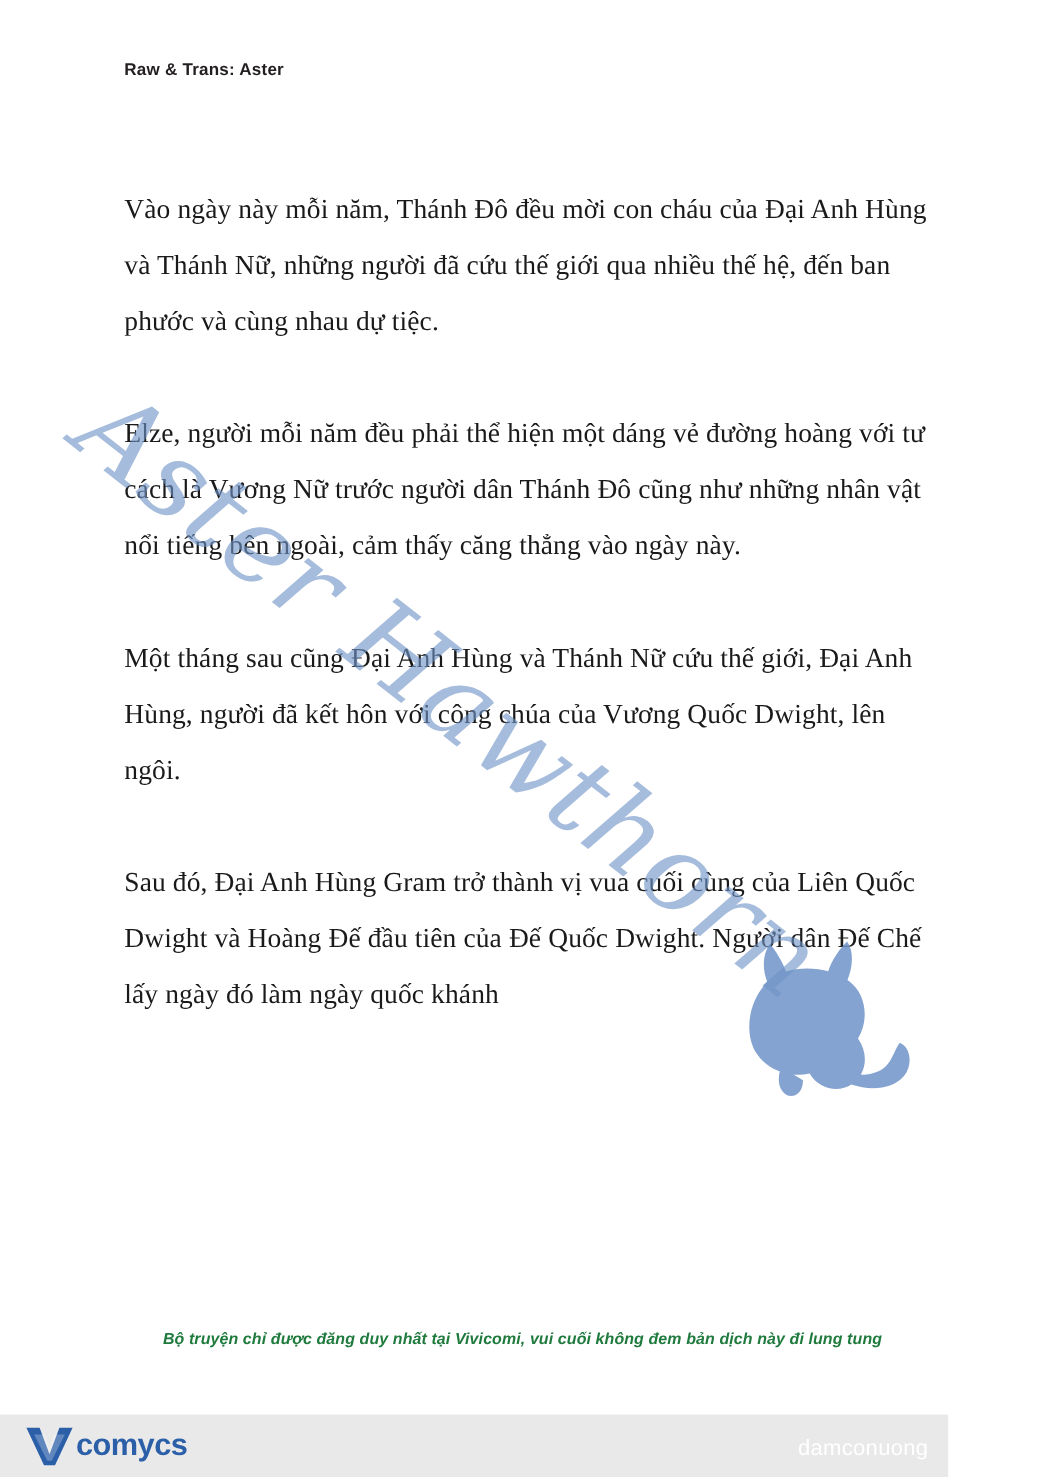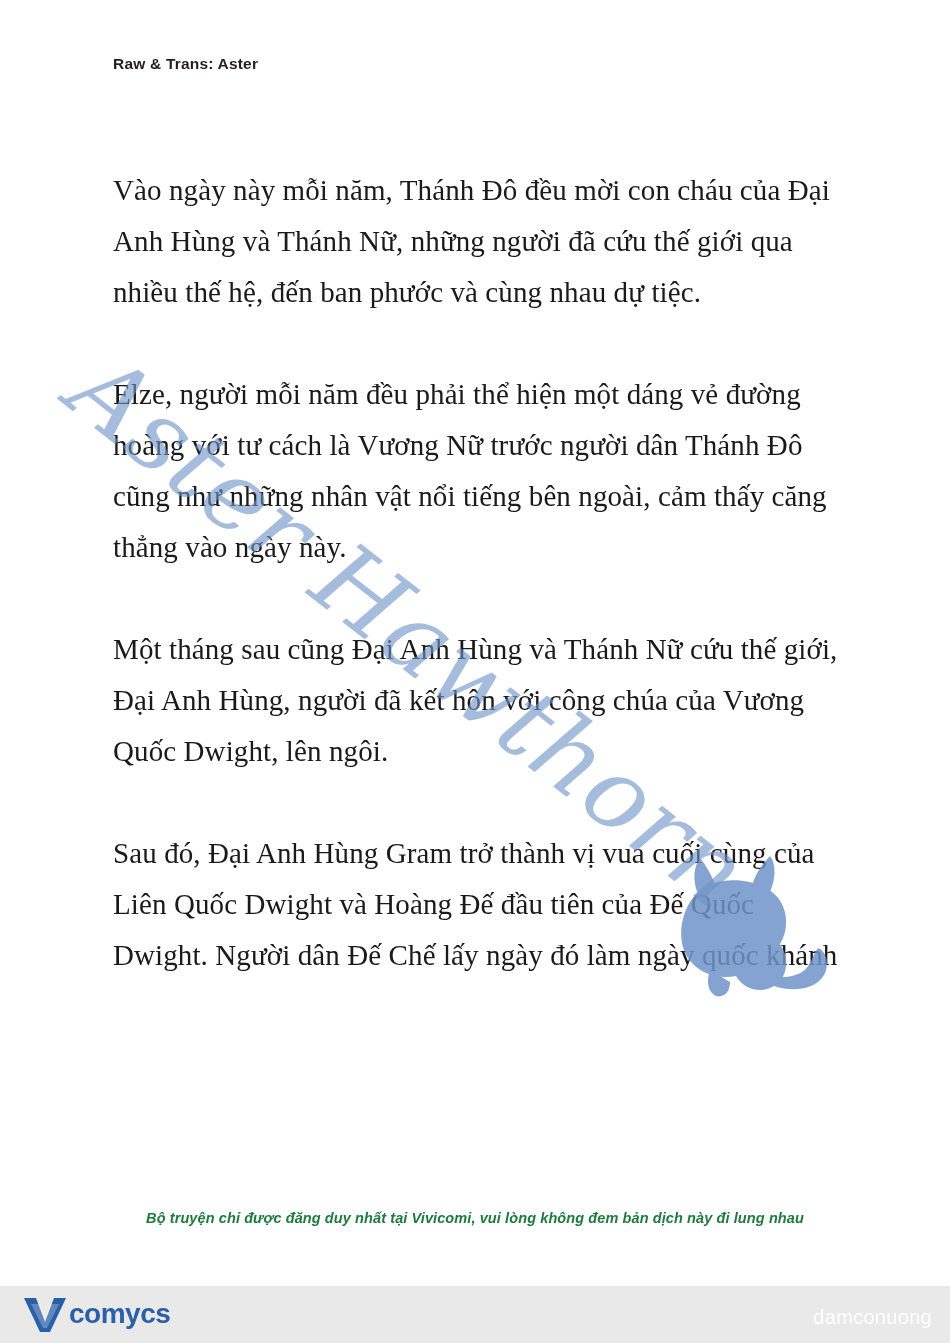--- a/index.html
+++ b/index.html
@@ -33,21 +33,21 @@
     letter-spacing: 0.2px;
   }
   .content {
     position: absolute;
     left: 113px;
     top: 165px;
     width: 740px;
   }
   .para {
     font-family: "Liberation Serif", serif;
-    font-size: 29px;
+    font-size: 25px;
     line-height: 51px;
     color: #1a1a1a;
     margin: 0 0 51px 0;
     letter-spacing: 0.1px;
   }
   .para:last-child { margin-bottom: 0; }
 
   
   .watermark-text {
     position: absolute;
@@ -89,21 +89,21 @@
     font-weight: bold;
     font-style: italic;
     color: #1f7a3d;
     line-height: 26px;
     letter-spacing: 0.1px;
   }
   .footer-bar {
     position: absolute;
     left: 0;
     bottom: 0;
-    width: 950px;
+    width: 862px;
     height: 57px;
     background: #e9e9e9;
   }
   .logo {
     position: absolute;
     left: 22px;
     bottom: 8px;
     display: flex;
     align-items: center;
     height: 42px;
@@ -156,21 +156,21 @@
 
       <path d="M130 52 C136 38 136 24 130 16 C120 26 114 38 112 46 Z"></path>
 
       <path d="M134 146 C152 152 172 150 182 138 C190 128 188 112 178 108 C172 116 170 130 158 134 C148 138 140 138 134 134 Z"></path>
 
       <path d="M70 130 C66 142 68 152 76 156 C84 158 90 152 90 142 Z"></path>
     </g>
   </svg>
 
   <div class="footer-notes">
-    <div class="footer-line">Bộ truyện chỉ được đăng duy nhất tại Vivicomi, vui lòng không đem bản dịch này đi lung nhau</div>
+    <div class="footer-line">Bộ truyện chỉ được đăng duy nhất tại Vivicomi, vui cuối không đem bản dịch này đi lung tung</div>
   </div>
 
   <div class="footer-bar">
     <div class="logo">
       <svg class="logo-v" viewBox="0 0 46 40" xmlns="http://www.w3.org/2000/svg">
         <path d="M2 4 L14 4 L23 28 L32 4 L44 4 L28 38 L18 38 Z" fill="#2b5fa8"></path>
         <path d="M9 10 L19 10 L23 22 L27 10 L37 10 L25 34 L21 34 Z" fill="#ffffff" opacity="0.25"></path>
       </svg>
       <span class="logo-text">comycs</span>
     </div>

